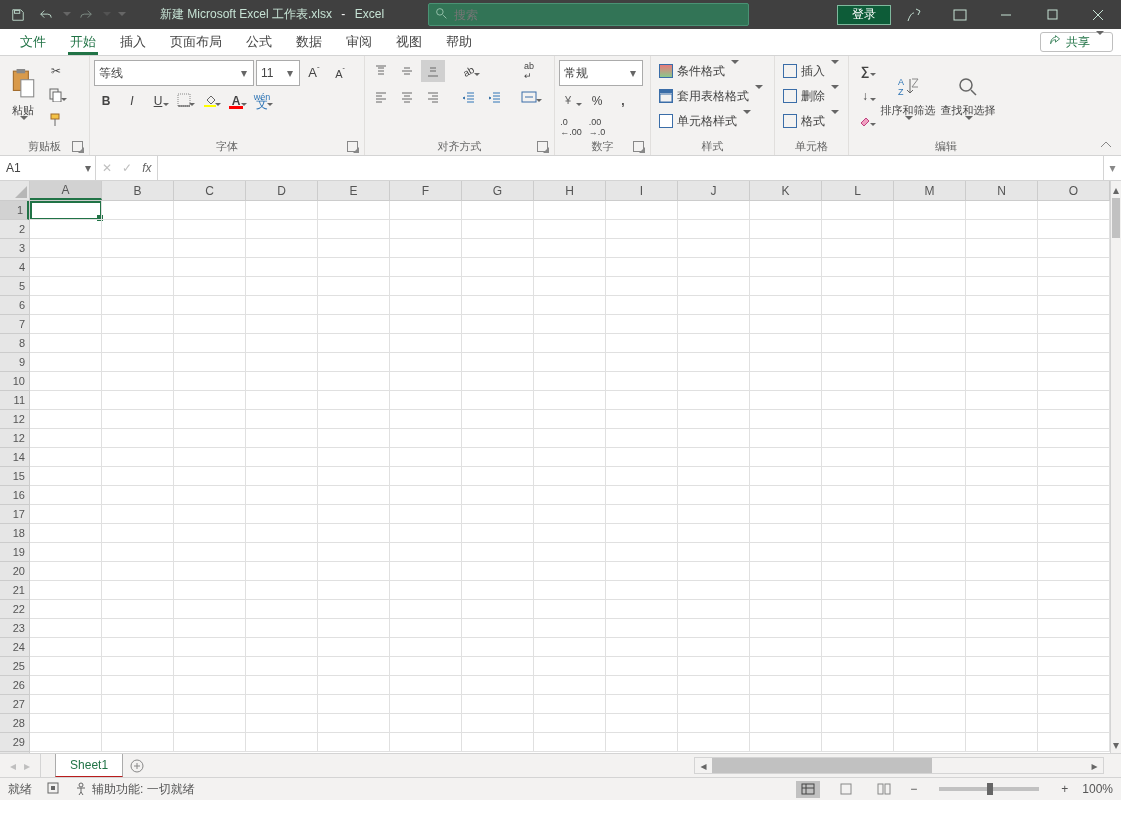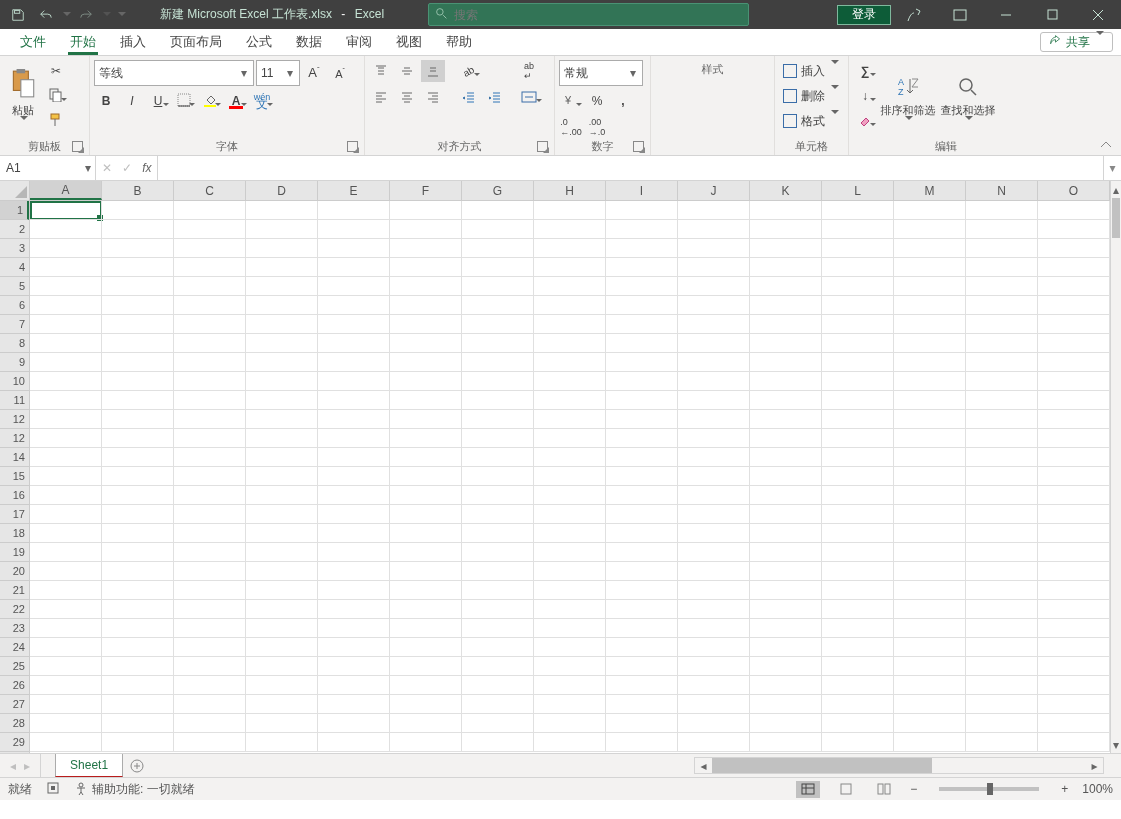--- a/index.html
+++ b/index.html
@@ -362,20 +362,40 @@
           </div>
       </div>
     </div>
     <div class="label">
         <span>数字</span>
         <span class="minibtn" style="position:absolute;right:2px"></span>
       </div>
   </div>
 
   <div class="rgroup g-style">
+    <div class="body vstack" style="gap:3px">
+      <div class="labelled">
+          <span class="sqic" style="background:linear-gradient(#e87b7b,#8bc78b)"></span>
+          <span>条件格式</span>
+          <span class="drop"></span>
+        </div>
+      <div class="labelled">
+          <span class="sqic"><svg width="12" height="12">
+              <rect width="12" height="3" fill="#3a6da8"></rect>
+              <rect y="4" width="12" height="8" fill="none" stroke="#3a6da8"></rect>
+            </svg></span>
+          <span>套用表格格式</span>
+          <span class="drop"></span>
+        </div>
+      <div class="labelled">
+          <span class="sqic" style="background:#fff"></span>
+          <span>单元格样式</span>
+          <span class="drop"></span>
+        </div>
+    </div>
     <div class="label">
         <span>样式</span>
       </div>
   </div>
 
   <div class="rgroup g-cell">
     <div class="body vstack" style="gap:3px">
       <div class="labelled">
           <span class="sqic"></span>
           <span>插入</span>

